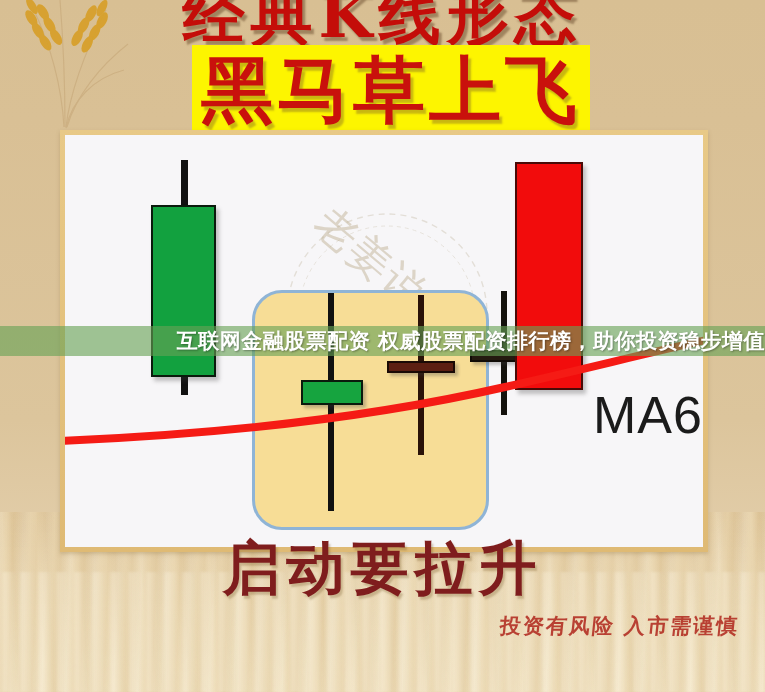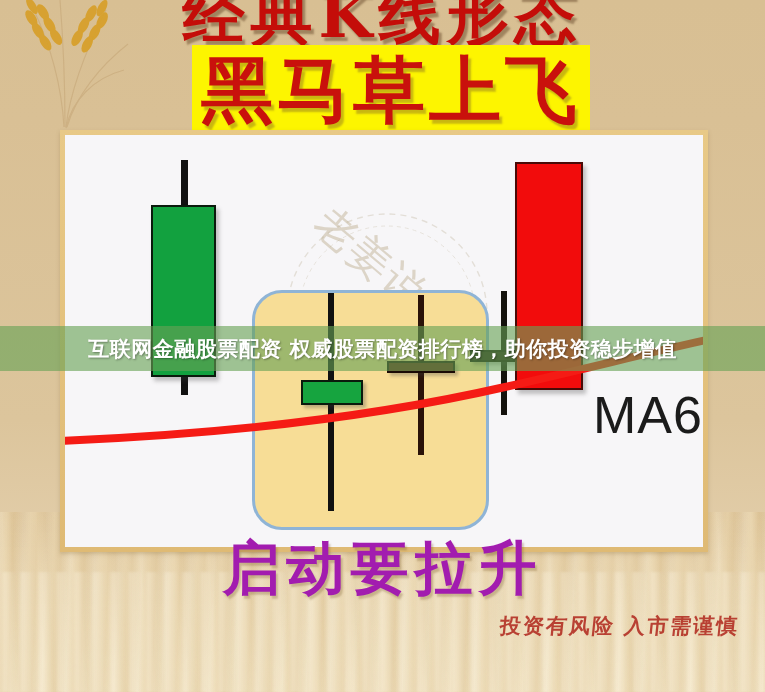--- a/index.html
+++ b/index.html
@@ -163,41 +163,41 @@
     font-size:52px;font-weight:500;color:#1b1b1b;
     letter-spacing:1px;white-space:nowrap;
   }
 
   
   .caption{
     position:absolute;left:0;right:0;top:530px;
     text-align:center;
     font-family:"DejaVu Serif","Liberation Serif",serif;
     font-weight:bold;font-size:58px;letter-spacing:6px;
-    color:#a21caf;
+    color:#7f1d1d;
     text-shadow:2px 3px 2px rgba(120,90,40,0.30);
     white-space:nowrap;
   }
 
   
   .disclaimer{
     position:absolute;left:500px;top:612px;
     font-family:"DejaVu Serif","Liberation Serif",serif;
     font-weight:bold;font-size:21px;letter-spacing:2px;
     color:#b0261c;
     opacity:0.85;
     white-space:nowrap;
     transform:skewX(-6deg);
   }
 
   
   .ad-banner{
-    position:absolute;left:0;right:0;top:326px;height:45px;
+    position:absolute;left:0;right:0;top:326px;height:30px;
     background:rgba(104,161,86,0.62);
-    display:flex;align-items:center;justify-content:center;
+    display:flex;align-items:center;justify-content:flex-end;
   }
   .ad-banner span{
     font-family:"DejaVu Sans","Liberation Sans",sans-serif;
     font-weight:bold;font-size:21px;letter-spacing:0.5px;
     color:#ffffff;
     text-shadow:1px 1px 2px rgba(0,0,0,0.35);
     white-space:nowrap;
   }
 </style>
 </head>

